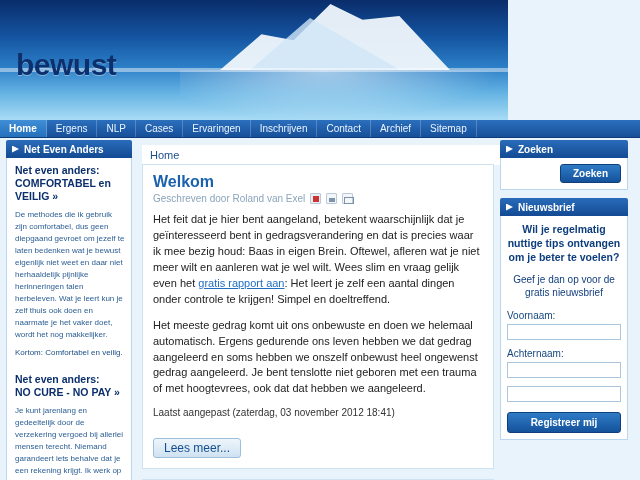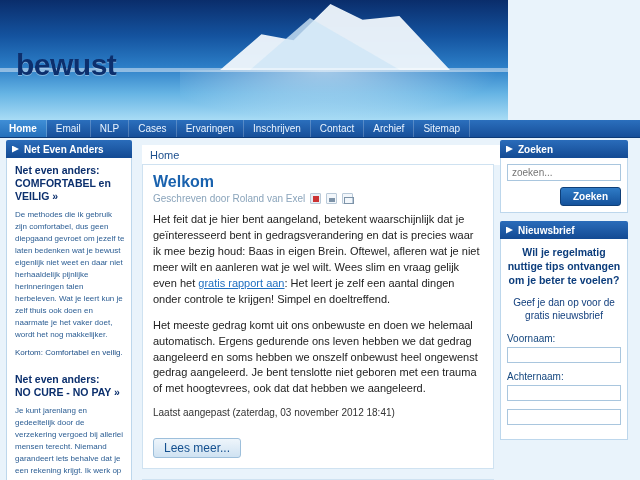--- a/index.html
+++ b/index.html
@@ -240,21 +240,21 @@
     <div class="sky"></div>
     <div class="berg"></div>
     <div class="berg2"></div>
     <div class="waterline"></div>
     <div class="under"></div>
     <div class="logo-left">bewust</div>
   </div>
 
   <div class="nav" id="nav">
       <a href="#" class="active">Home</a>
-      <a href="#">Email</a>
+      <a href="#">Ergens</a>
       <a href="#">NLP</a>
       <a href="#">Cases</a>
       <a href="#">Ervaringen</a>
       <a href="#">Inschrijven</a>
       <a href="#">Contact</a>
       <a href="#">Archief</a>
       <a href="#">Sitemap</a>
     </div>
 
   <div class="crumbbar">Home</div>
@@ -291,31 +291,31 @@
         </div>
       </div>
 
     <div class="col-right">
 
       <div class="mod-head">
         <span class="bullet"></span>
         <span>Zoeken</span>
       </div>
       <div class="mod-body">
-        <input class="search-input" type="text" placeholder="zoeken..." style="">
         <div style="text-align:right;">
           <button class="btn-blue">Zoeken</button>
         </div>
       </div>
 
       <div class="mod-head">
         <span class="bullet"></span>
         <span>Nieuwsbrief</span>
       </div>
       <div class="mod-body">
         <div class="nb-lead">Wil je regelmatig nuttige tips ontvangen om je beter te voelen?</div>
         <div class="nb-sub">Geef je dan op voor de gratis nieuwsbrief</div>
         <div id="nb-fields"><div class="field-label">Voornaam:</div><input class="field-input" type="text" style=""><div class="field-label">Achternaam:</div><input class="field-input" type="text" style=""><input class="field-input" type="text" style=""></div>
+        <button class="btn-register">Registreer mij</button>
       </div>
 
     </div>
   </div>
 </div>
 
 </body></html>

